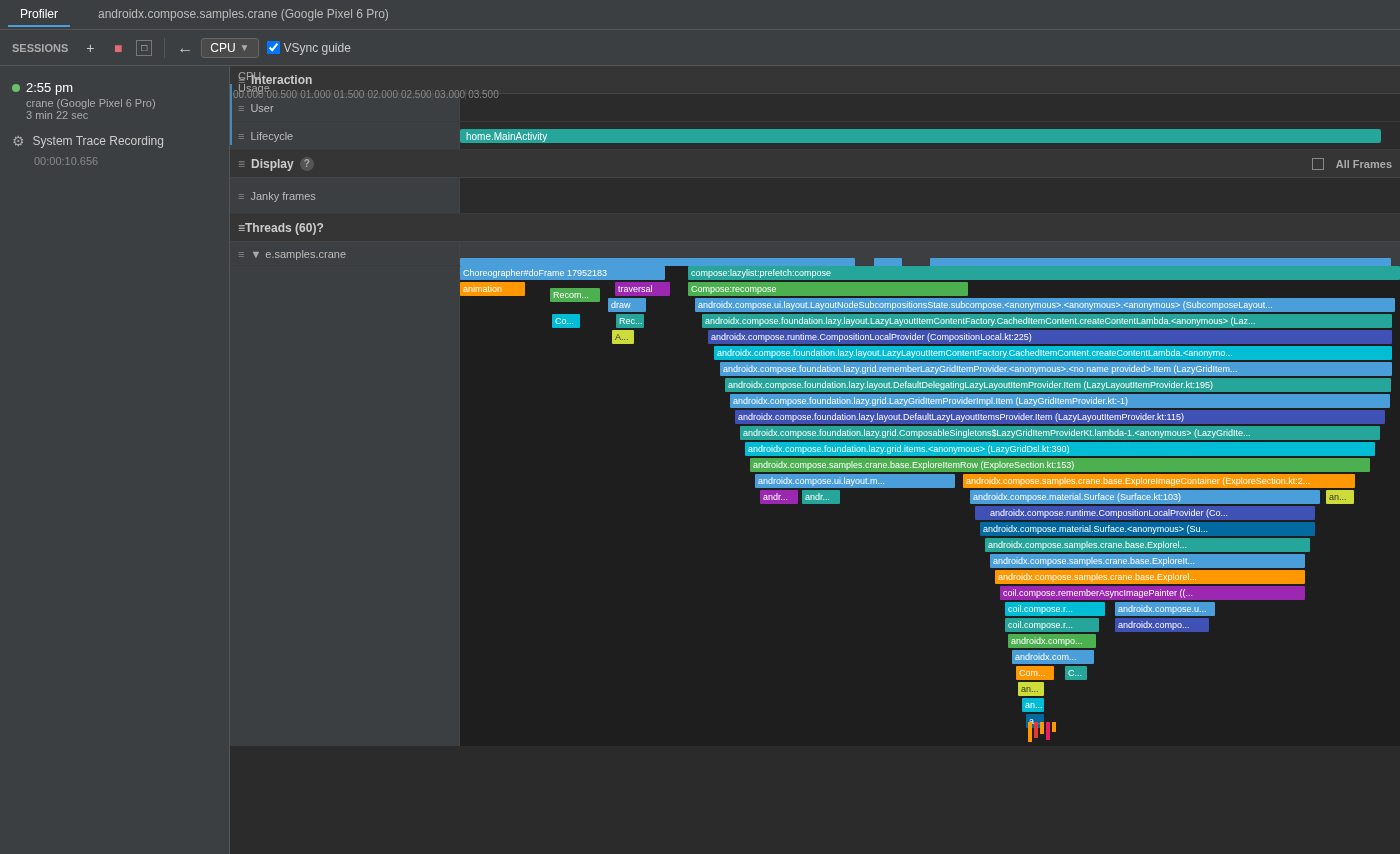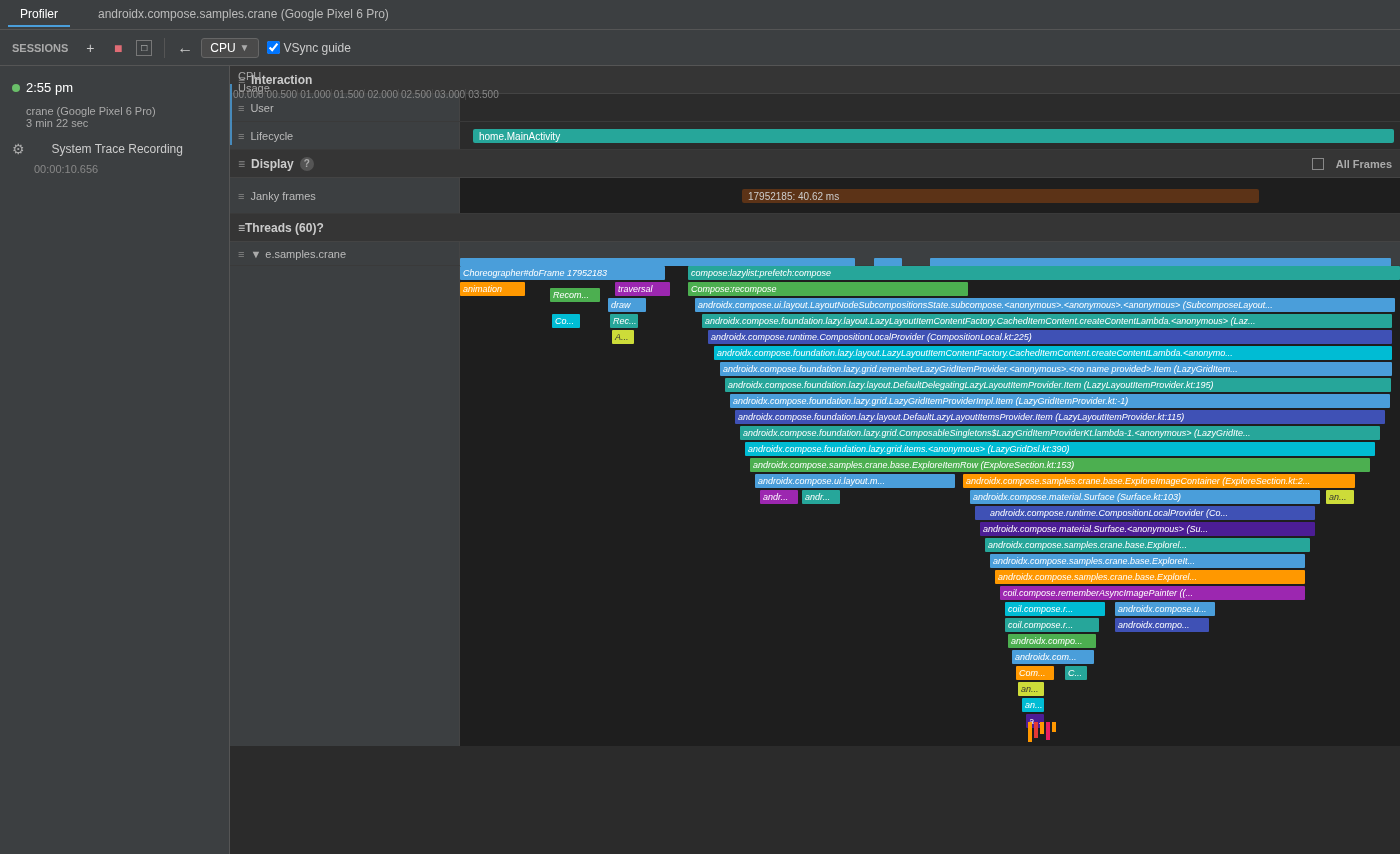--- a/index.html
+++ b/index.html
@@ -46,21 +46,21 @@
     #main { display: flex; height: calc(854px - 66px); }
 
     
     #sidebar {
       width: 230px; background: #3c3f41; border-right: 1px solid #555;
       display: flex; flex-direction: column; padding: 8px 0; flex-shrink: 0;
     }
     .session-item { padding: 6px 12px; }
     .session-time { display: flex; align-items: center; gap: 6px; font-size: 13px; color: #fff; }
     .green-dot { width: 8px; height: 8px; border-radius: 50%; background: #6abf69; flex-shrink: 0; }
-    .session-name { font-size: 11px; color: #aaa; margin-top: 10px; padding-left: 14px; }
+    .session-name { font-size: 11px; color: #aaa; margin-top: 2px; padding-left: 14px; }
     .session-duration { font-size: 11px; color: #aaa; padding-left: 14px; }
     .trace-item { display: flex; align-items: center; gap: 8px; padding: 6px 12px; cursor: pointer; }
     .gear-icon { font-size: 14px; color: #aaa; }
     .trace-sublabel { font-size: 11px; color: #888; margin-left: 22px; padding: 0 12px; }
 
     
     #content { flex: 1; display: flex; flex-direction: row; overflow: hidden; background: #2b2b2b; }
 
     
     #cpu-chart-area {
@@ -135,21 +135,21 @@
     }
     .thread-label-cell .menu-icon { color: #888; margin-right: 6px; font-size: 11px; }
     .thread-label-cell .triangle { color: #aaa; margin-right: 4px; cursor: pointer; }
 
     
     #flame-section {
       position: relative; background: #1e1e1e;
       display: flex; flex-direction: column;
     }
     .flame-row {
-      display: flex; height: 480px; overflow: hidden; font-style: italic;
+      display: flex; height: 480px; overflow: hidden;
     }
     .flame-left {
       width: 230px; flex-shrink: 0; background: #3c3f41;
       border-right: 1px solid #444;
       display: flex; align-items: flex-start; padding: 8px;
       font-size: 11px; color: #bbb;
     }
     .flame-right {
       flex: 1; position: relative; overflow: hidden; background: #1e1e1e;
     }
@@ -160,21 +160,21 @@
       display: flex; align-items: center; padding: 0 3px;
       font-size: 9px; color: #fff; white-space: nowrap; overflow: hidden;
       border-radius: 1px; cursor: pointer;
     }
 
     
     .fc-blue { background: #4a9eda; }
     .fc-green { background: #4caf50; }
     .fc-teal { background: #26a69a; }
     .fc-orange { background: #ff9800; }
-    .fc-red { background: #4c1d95; }
+    .fc-red { background: #0369a1; }
     .fc-purple { background: #9c27b0; }
     .fc-lime { background: #cddc39; color: #333; }
     .fc-cyan { background: #00bcd4; }
     .fc-indigo { background: #3f51b5; }
 
     
     .cpu-wave { position: absolute; bottom: 0; width: 100%; height: 55px; }
 
     
     ::-webkit-scrollbar { width: 8px; height: 8px; }
@@ -218,21 +218,21 @@
       <div class="session-time">
         <span class="green-dot"></span>
         <span>2:55 pm</span>
       </div>
       <div class="session-name">crane (Google Pixel 6 Pro)</div>
       <div class="session-duration">3 min 22 sec</div>
     </div>
     <div class="trace-item">
       <span class="gear-icon">⚙</span>
       <div>
-        <div style="font-size:12px;color:#ccc;margin-left:19px;">System Trace Recording</div>
+        <div style="font-size:12px;color:#ccc;">System Trace Recording</div>
       </div>
     </div>
     <div class="trace-sublabel">00:00:10.656</div>
   </div>
 
   <div id="content">
 
     <div id="cpu-chart-area">
       <span class="cpu-usage-label">CPU Usage</span>
 
@@ -276,46 +276,41 @@
         </div>
         <div class="track-content"></div>
       </div>
 
       <div class="track-row">
         <div class="track-label">
           <span class="menu-icon">≡</span>
           <span>Lifecycle</span>
         </div>
         <div class="track-content">
-          <div class="interaction-bar" style="left:13px;width:98%;background:#26a69a;">
+          <div class="interaction-bar" style="left:0;width:98%;background:#26a69a;">
             <span>home.MainActivity</span>
           </div>
         </div>
       </div>
 
       <div class="section-header">
         <span class="menu-icon">≡</span>
         <span>Display</span>
         <span class="info-icon">?</span>
         <div class="all-frames">
           <div class="checkbox-small"></div>
           <span>All Frames</span>
         </div>
       </div>
 
       <div class="track-row" style="height:36px;">
         <div class="track-label">
           <span class="menu-icon">≡</span>
           <span>Janky frames</span>
         </div>
-        <div class="track-content" style="background:#1e1e1e;">
-          <div class="janky-bar" style="left:30%;width:55%;top:11px;background:#5c3317;">
-            <span style="font-size:10px;color:#ccc;">17952185: 40.62 ms</span>
-          </div>
-        </div>
       </div>
 
       <div class="threads-header">
         <span class="menu-icon">≡</span>
         <span>Threads (60)</span>
         <span class="info-icon">?</span>
       </div>
 
       <div class="thread-label-row">
         <div class="thread-label-cell">
@@ -339,21 +334,21 @@
             <div class="fbox fc-blue" style="top:0;left:0;width:205px;">Choreographer#doFrame 17952183</div>
             <div class="fbox fc-teal" style="top:0;left:228px;width:calc(100% - 228px);">compose:lazylist:prefetch:compose</div>
 
             <div class="fbox fc-orange" style="top:16px;left:0;width:65px;">animation</div>
             <div class="fbox fc-purple" style="top:16px;left:155px;width:55px;">traversal</div>
 
             <div class="fbox fc-green" style="top:22px;left:90px;width:50px;">Recom...</div>
             <div class="fbox fc-blue" style="top:32px;left:148px;width:38px;">draw</div>
 
             <div class="fbox fc-cyan" style="top:48px;left:92px;width:28px;">Co...</div>
-            <div class="fbox fc-teal" style="top:48px;left:150px;width:28px;">Rec...</div>
+            <div class="fbox fc-teal" style="top:48px;left:156px;width:28px;">Rec...</div>
 
             <div class="fbox fc-lime" style="top:64px;left:152px;width:22px;color:#333;">A...</div>
 
             <div class="fbox fc-green" style="top:16px;left:228px;width:280px;">Compose:recompose</div>
 
             <div class="fbox fc-blue" style="top:32px;left:235px;width:calc(100% - 240px);max-width:720px;">androidx.compose.ui.layout.LayoutNodeSubcompositionsState.subcompose.&lt;anonymous&gt;.&lt;anonymous&gt;.&lt;anonymous&gt; (SubcomposeLayout...</div>
             <div class="fbox fc-teal" style="top:48px;left:242px;width:calc(100% - 250px);max-width:710px;">androidx.compose.foundation.lazy.layout.LazyLayoutItemContentFactory.CachedItemContent.createContentLambda.&lt;anonymous&gt; (Laz...</div>
             <div class="fbox fc-indigo" style="top:64px;left:248px;width:calc(100% - 256px);max-width:700px;">androidx.compose.runtime.CompositionLocalProvider (CompositionLocal.kt:225)</div>
             <div class="fbox fc-cyan" style="top:80px;left:254px;width:calc(100% - 262px);max-width:690px;">androidx.compose.foundation.lazy.layout.LazyLayoutItemContentFactory.CachedItemContent.createContentLambda.&lt;anonymo...</div>
             <div class="fbox fc-blue" style="top:96px;left:260px;width:calc(100% - 268px);max-width:680px;">androidx.compose.foundation.lazy.grid.rememberLazyGridItemProvider.&lt;anonymous&gt;.&lt;no name provided&gt;.Item (LazyGridItem...</div>

